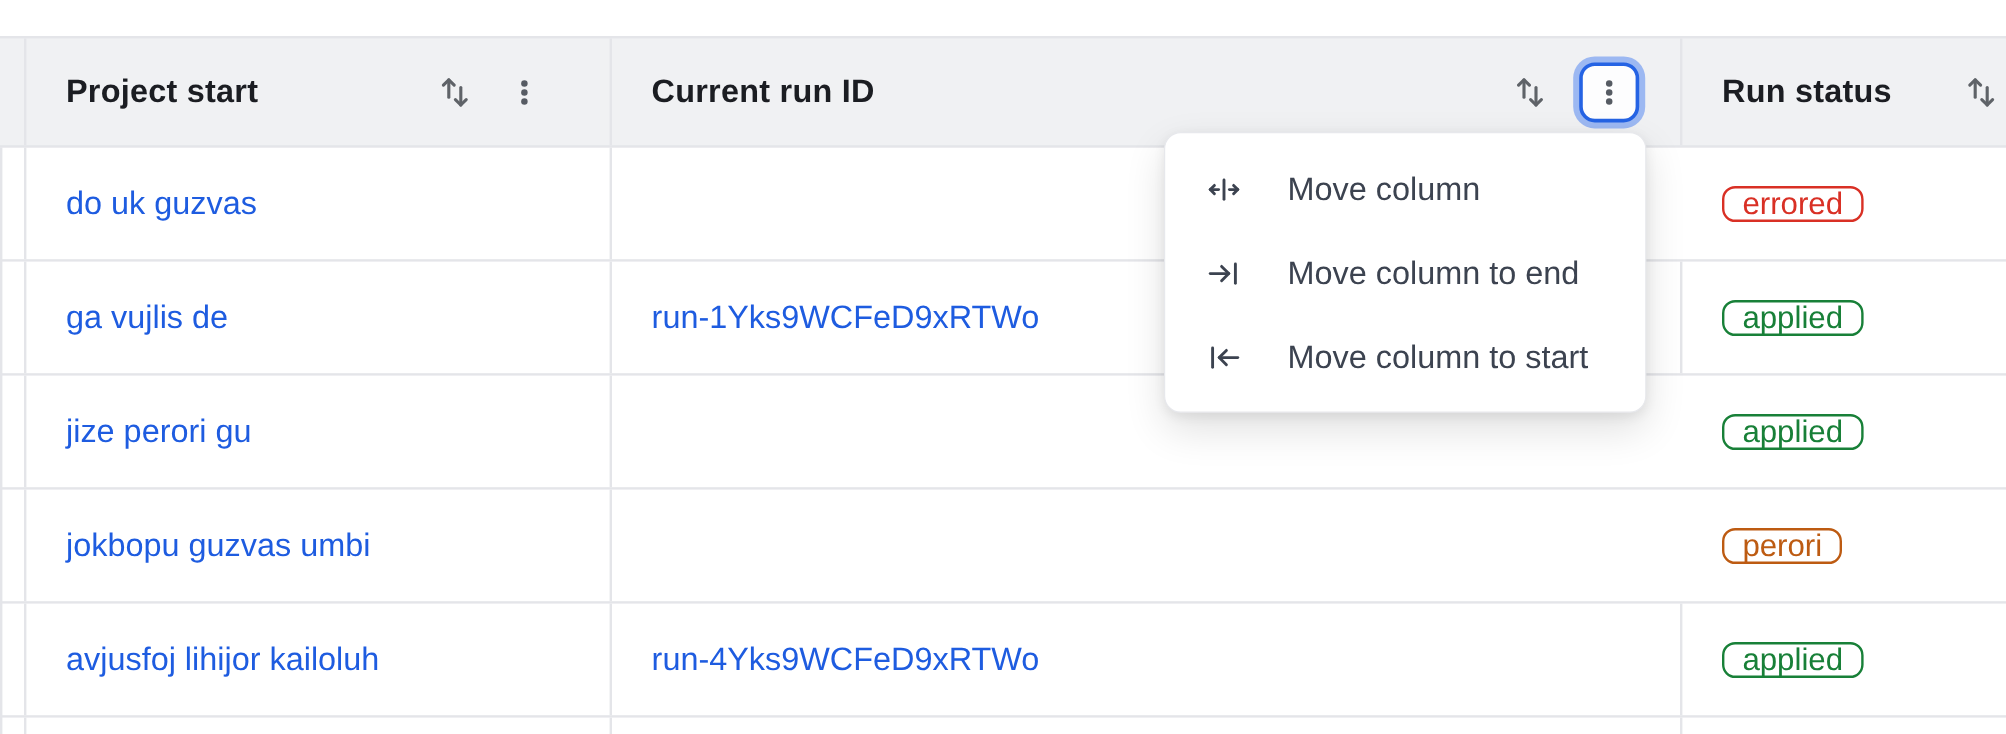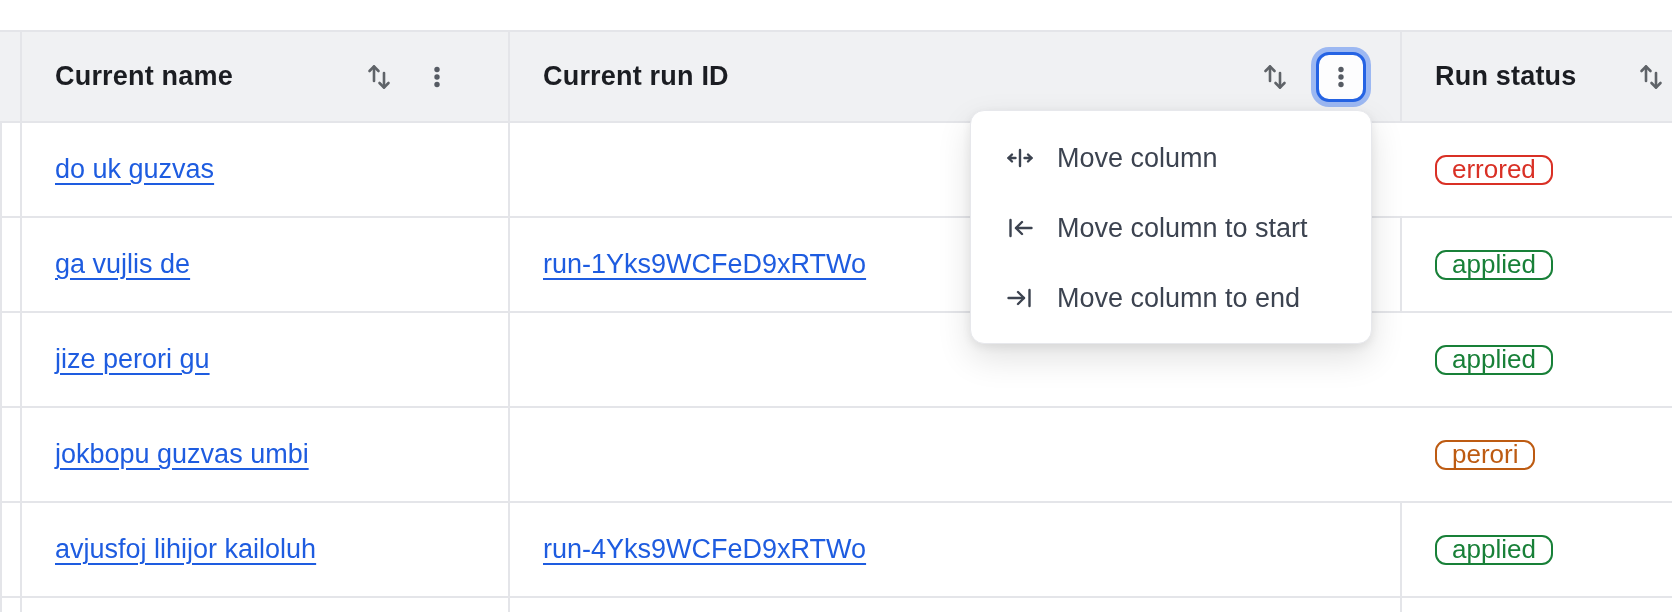--- a/index.html
+++ b/index.html
@@ -39,46 +39,46 @@
   .h-runid{padding-right:34px}
   .h-status{padding-right:4px}
   .spacer{flex:1}
   .sort-btn,.kebab-plain{background:none;border:none;display:flex;align-items:center;justify-content:center;cursor:pointer;padding:0}
   .kebab-plain{margin-left:26px}
   .kebab-btn{margin-left:24px;width:50px;height:50px;border-radius:13px;background:#fdfdfe;
              border:3px solid var(--accent-focus);display:flex;align-items:center;justify-content:center;
              box-shadow:0 0 0 5px rgba(88,136,240,.55);cursor:pointer;padding:0}
 
   
-  .link{font-size:27px;color:var(--link);text-decoration:underline;text-decoration-thickness:2px;text-underline-offset:5px;cursor:pointer}
+  .link{font-size:27px;color:var(--link);text-decoration-thickness:2px;text-underline-offset:5px;cursor:pointer}
   .badge{display:inline-flex;align-items:center;height:30px;padding:0 15px;border:2px solid;border-radius:11px;
          font-size:26px;background:#fff}
   .badge[data-status="errored"]{color:var(--status-errored)}
   .badge[data-status="applied"]{color:var(--status-applied)}
   .badge[data-status="planned"]{color:var(--status-planned)}
 
   
   .menu{position:absolute;left:970px;top:110px;width:402px;z-index:10;background:#fff;
         border:1px solid #e7e8ec;border-radius:14px;padding:12px 0 10px 0;
         box-shadow:0 14px 34px rgba(0,0,0,.12),0 3px 10px rgba(0,0,0,.07)}
-  .menu-item{display:flex;align-items:center;height:70px;padding:0 34px;gap:22px;cursor:pointer}
+  .menu-item{display:flex;align-items:center;height:70px;padding:0 34px;gap:38px;cursor:pointer}
   .menu-item span{font-size:27px;color:var(--text-menu)}
   .micon{flex:0 0 auto;display:flex;align-items:center}
 </style>
 </head>
 <body>
 
 <div class="stage">
   <div class="left-edge"></div>
 
   <div class="thead">
     <div class="cell c-gutter"></div>
 
     <div class="cell c-project h-project">
-      <span class="hlabel">Current name</span>
+      <span class="hlabel">Project start</span>
       <span class="spacer"></span>
       <button class="sort-btn">
         <svg width="34" height="34" viewBox="0 0 34 34" fill="none" stroke="var(--icon-gray)" stroke-width="2.6" stroke-linecap="round" stroke-linejoin="round">
           <path d="M12 21 L12 6.5"></path>
             <path d="M7.5 11 L12 6.5 L16.5 11"></path>
           <path d="M22 13 L22 27.5"></path>
             <path d="M17.5 23 L22 27.5 L26.5 23"></path>
         </svg>
       </button>
       <button class="kebab-plain">
@@ -199,31 +199,31 @@
             <path d="M7 11.5 L3.5 15 L7 18.5"></path>
           <path d="M19.5 15 L26.5 15"></path>
             <path d="M23 11.5 L26.5 15 L23 18.5"></path>
         </svg>
       </span>
       <span>Move column</span>
     </div>
     <div class="menu-item" role="menuitem">
       <span class="micon">
         <svg width="30" height="30" viewBox="0 0 30 30" fill="none" stroke="var(--text-menu)" stroke-width="2.4" stroke-linecap="round" stroke-linejoin="round">
+          <path d="M24.5 7 L24.5 23"></path>
+          <path d="M3.5 15 L19 15"></path>
+            <path d="M13 9 L19 15 L13 21"></path>
+        </svg>
+      </span>
+      <span>Move column to end</span>
+    </div>
+    <div class="menu-item" role="menuitem">
+      <span class="micon">
+        <svg width="30" height="30" viewBox="0 0 30 30" fill="none" stroke="var(--text-menu)" stroke-width="2.4" stroke-linecap="round" stroke-linejoin="round">
           <path d="M5.5 7 L5.5 23"></path>
           <path d="M26.5 15 L11 15"></path>
             <path d="M17 9 L11 15 L17 21"></path>
         </svg>
       </span>
       <span>Move column to start</span>
     </div>
-    <div class="menu-item" role="menuitem">
-      <span class="micon">
-        <svg width="30" height="30" viewBox="0 0 30 30" fill="none" stroke="var(--text-menu)" stroke-width="2.4" stroke-linecap="round" stroke-linejoin="round">
-          <path d="M24.5 7 L24.5 23"></path>
-          <path d="M3.5 15 L19 15"></path>
-            <path d="M13 9 L19 15 L13 21"></path>
-        </svg>
-      </span>
-      <span>Move column to end</span>
-    </div>
   </div>
 </div>
 
 </body></html>

